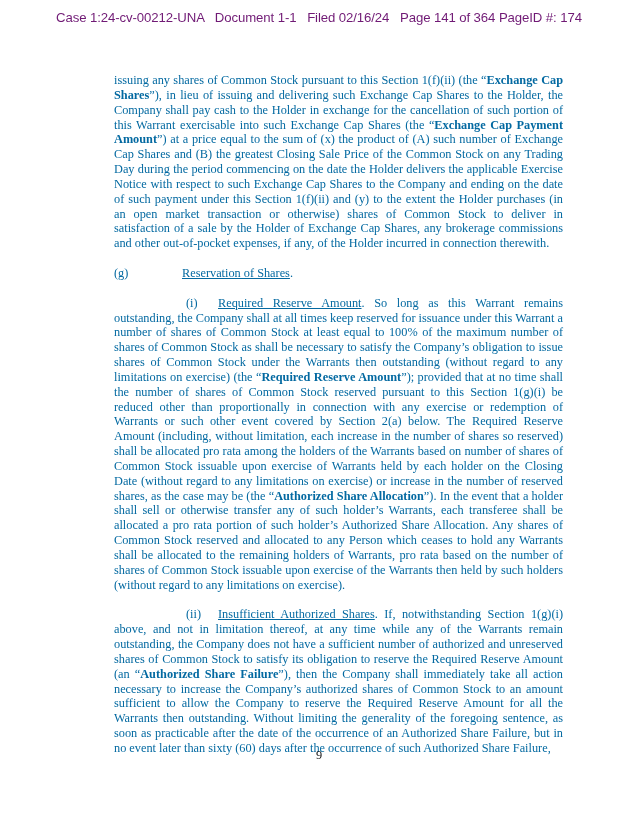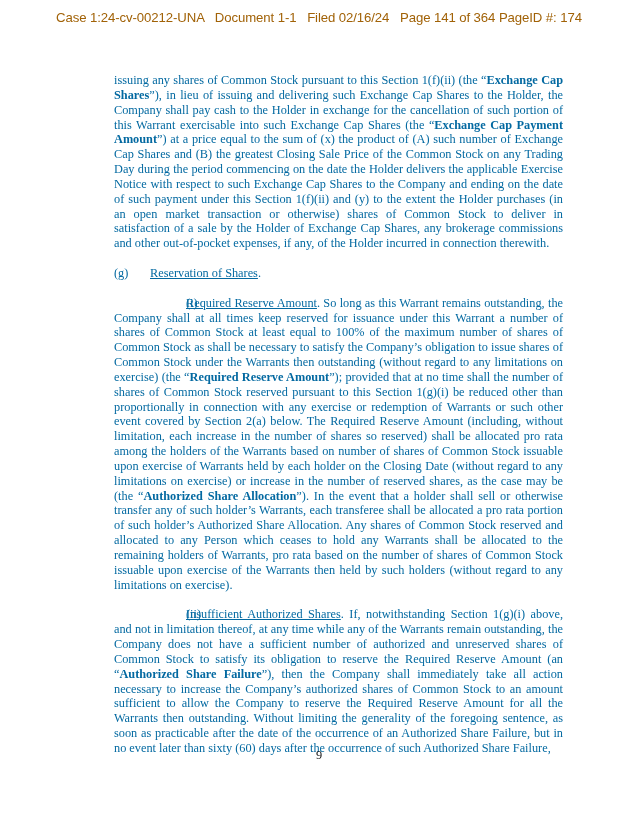--- a/index.html
+++ b/index.html
@@ -1,32 +1,32 @@
 <!DOCTYPE html>
 <html><head>
 <meta charset="utf-8">
 <style>
   html, body { margin: 0; padding: 0; background: #ffffff; }
   body { width: 638px; height: 825px; position: relative; overflow: hidden; }
   .stamp {
     position: absolute; top: 10px; left: 0; width: 638px; text-align: center;
-    font-family: "Liberation Sans", sans-serif; font-size: 13.2px; color: #a16207;
+    font-family: "Liberation Sans", sans-serif; font-size: 13.2px; color: #701a75;
     white-space: pre; letter-spacing: -0.1px;
   }
   .page {
     position: absolute; left: 114px; top: 73px; width: 449px;
     font-family: "Liberation Serif", serif; font-size: 12.3px; line-height: 14.85px;
     color: #0369a1; text-align: justify;
   }
   .page p { margin: 0; }
   .gap { height: 14.85px; }
   .indent { text-indent: 36px; }
   .lbl-g { display: inline-block; width: 36px; }
   .lbl-i { display: inline-block; width: 36px; }
-  u { text-decoration: underline; }
+  u { text-decoration: underline; margin-left: 32px; }
   b { font-weight: bold; }
   .pagenum {
     position: absolute; top: 748px; left: 0; width: 638px; text-align: center;
     font-family: "Liberation Serif", serif; font-size: 12.3px; color: #111;
   }
 </style>
 </head>
 <body>
 
 <div class="stamp">Case 1:24-cv-00212-UNA   Document 1-1   Filed 02/16/24   Page 141 of 364 PageID #: 174</div>

